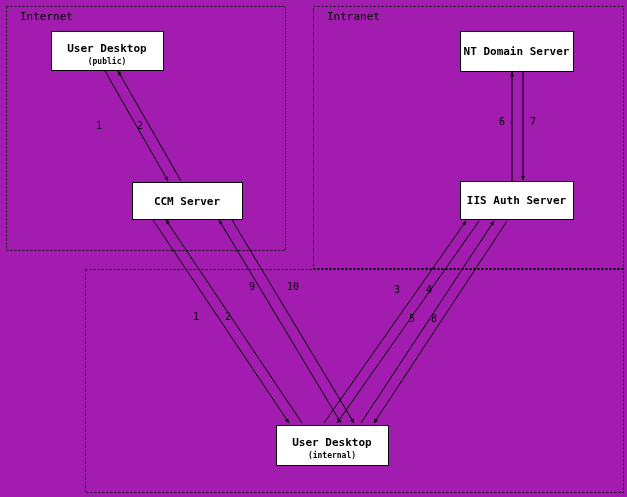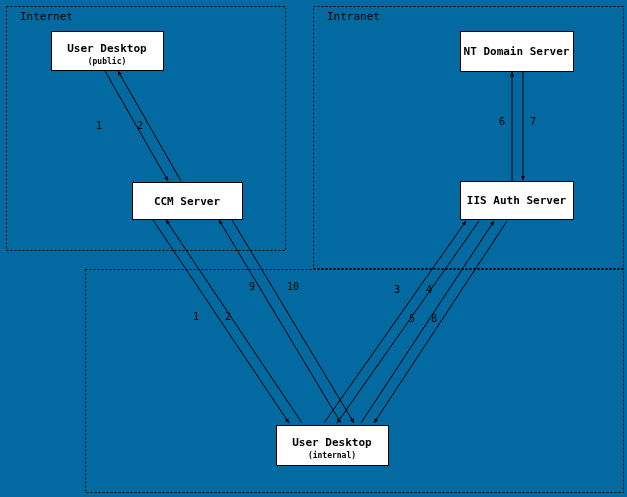--- a/index.html
+++ b/index.html
@@ -4,21 +4,21 @@
 <style>
   html, body {
     margin: 0;
     padding: 0;
     background: #ffffff;
   }
   #diagram-root {
     position: relative;
     width: 627px;
     height: 497px;
-    background: #0369a1;
+    background: #a21caf;
     font-family: "DejaVu Sans Mono", "Liberation Mono", monospace;
     overflow: hidden;
   }
   svg#diagram-svg {
     position: absolute;
     left: 0;
     top: 0;
     width: 627px;
     height: 497px;
   }

